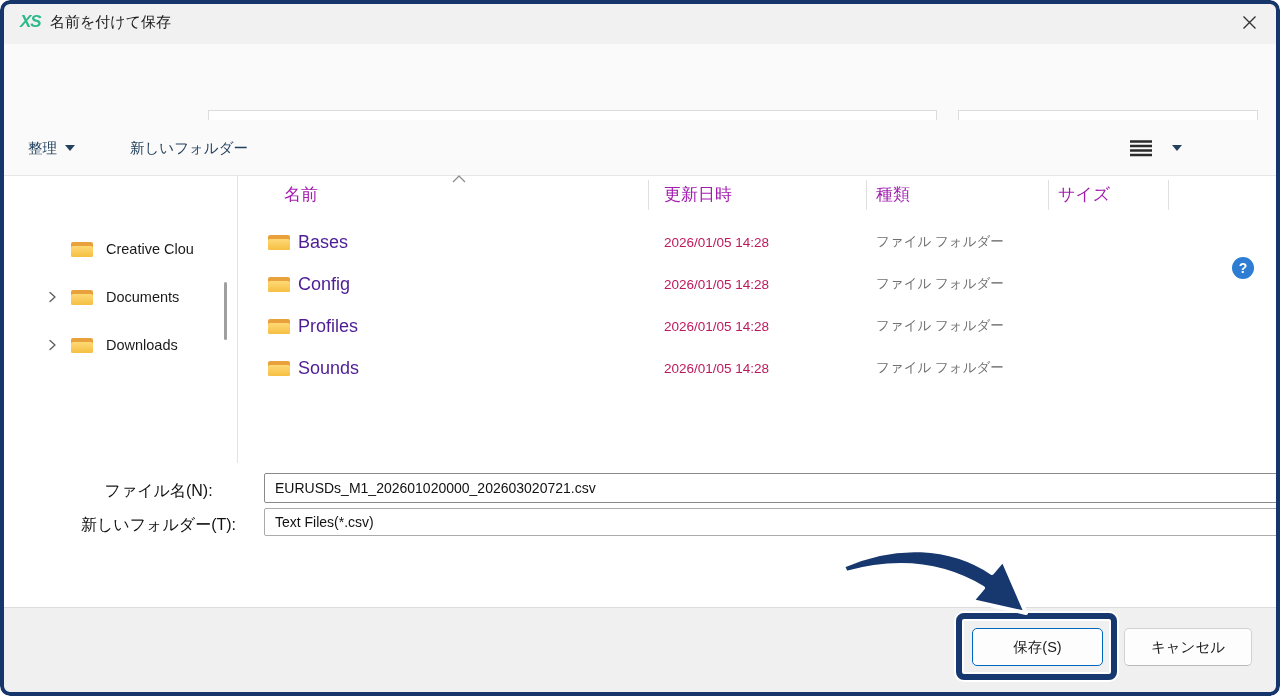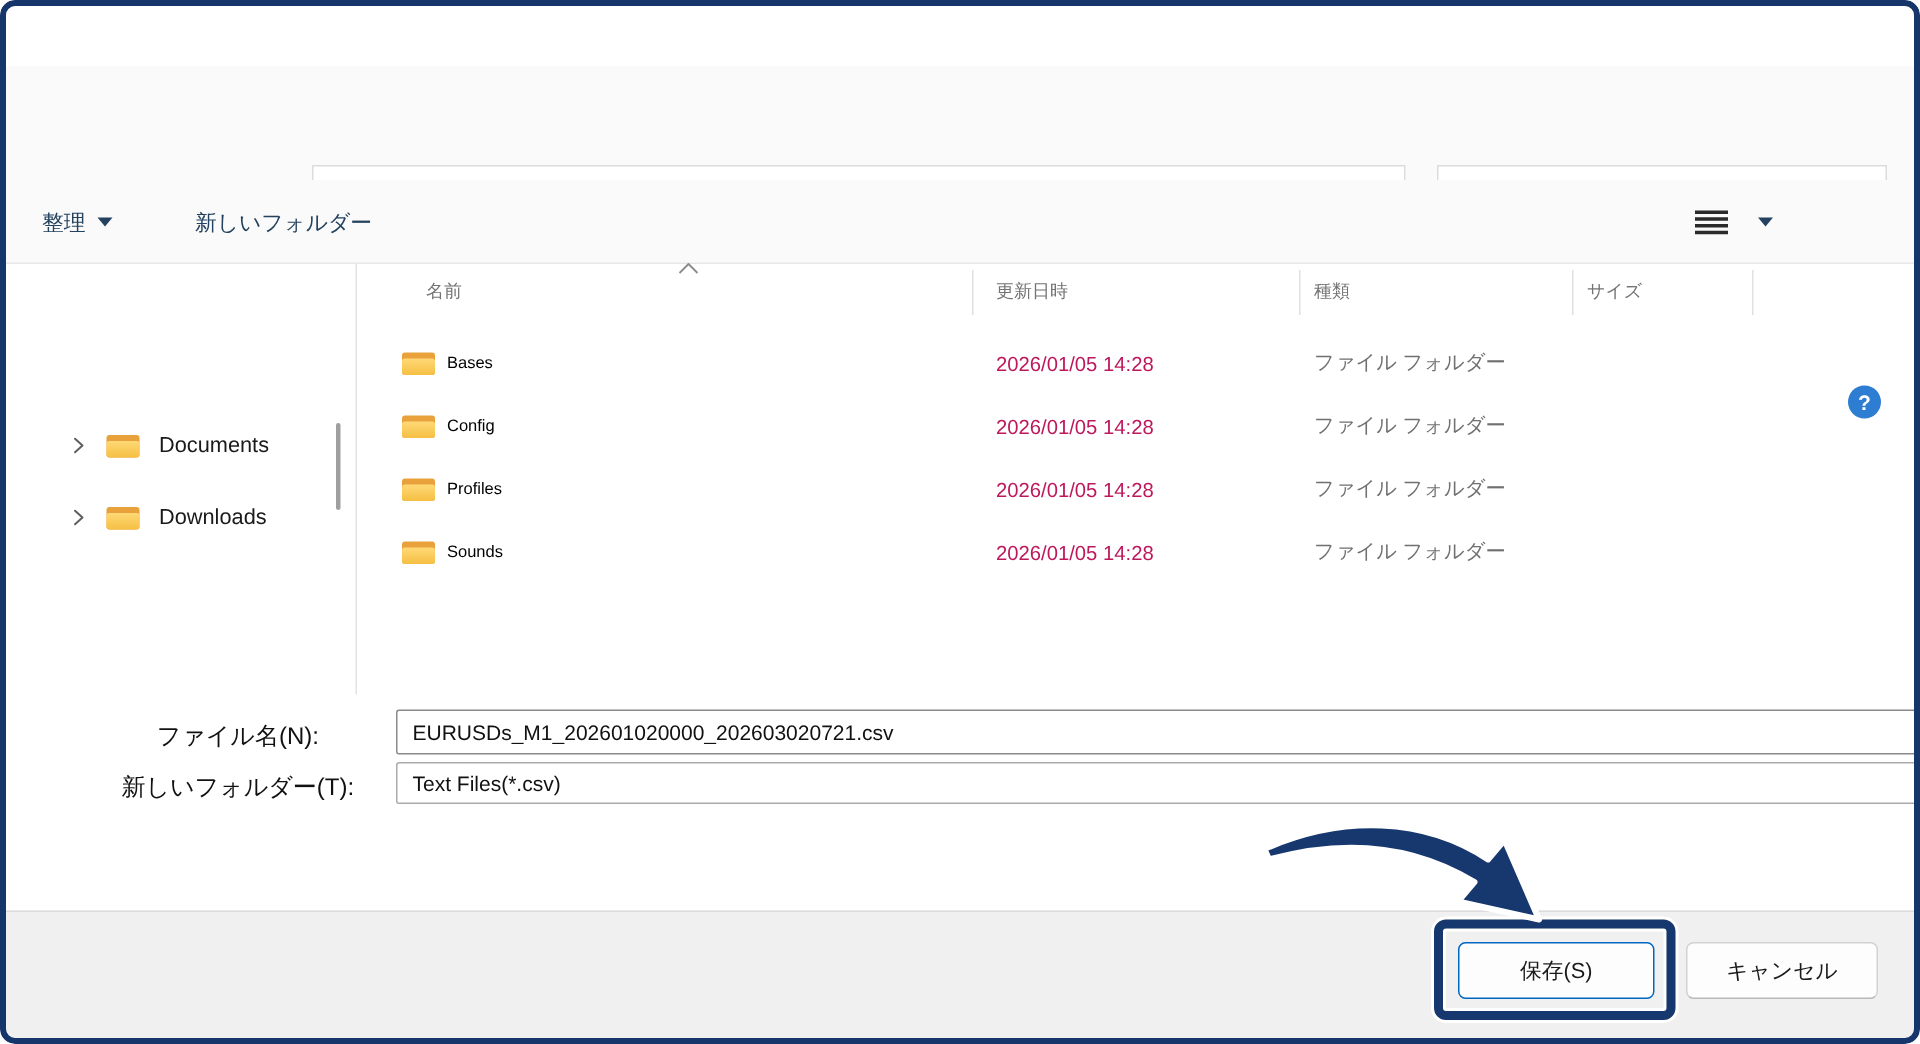--- a/index.html
+++ b/index.html
@@ -42,25 +42,25 @@
 
   
   .folder { position:relative; width:22px; height:17px; flex:none; }
   .folder .f-back { position:absolute; left:0; top:1px; width:22px; height:15px; background:#e9a23b; border-radius:2px; }
   .folder .f-front { position:absolute; left:0; top:5px; width:22px; height:11px; background:linear-gradient(#ffd977,#f5bf42); border-radius:2px; }
   .folder.pale .f-back { background:#dcc894; }
   .folder.pale .f-front { background:linear-gradient(#f5e9c0,#e9d59b); }
   .folder.small { transform:scale(.85); }
 
   
-  .col-head { position:absolute; top:176px; height:36px; display:flex; align-items:center; font-size:12px; color:#737373; cursor:pointer; }
+  .col-head { position:absolute; top:176px; height:36px; display:flex; align-items:center; font-size:17px; color:#a21caf; cursor:pointer; }
   .col-sep { position:absolute; top:180px; width:1px; height:30px; background:#e0e0e0; }
   .file-row { position:absolute; left:248px; width:1020px; height:42px; display:flex; align-items:center; cursor:pointer; }
   .file-row .folder { position:absolute; left:20px; }
-  .cell-name { position:absolute; left:50px; font-size:11px; color:#000000; }
+  .cell-name { position:absolute; left:50px; font-size:18px; color:#4c1d95; }
   .cell-date { position:absolute; left:416px; font-size:13.5px; color:#be185d; }
   .cell-type { position:absolute; left:628px; font-size:13.5px; color:#707070; }
 
   
   .field-label { position:absolute; width:195px; text-align:center; font-size:16px; color:#111; }
   .combo { position:absolute; left:264px; width:1100px; background:#fff; display:flex; align-items:center; }
   .combo input { flex:1; border:none; outline:none; font-size:14px; color:#111; padding:0 10px; font-family:inherit; background:transparent; }
   .combo .val { flex:1; font-size:14px; color:#111; padding:0 10px; }
   .combo .chev { margin-right:12px; flex:none; }
 
@@ -70,20 +70,29 @@
   .btn-save { left:972px; top:628px; width:131px; height:38px; border:1.5px solid #0067c0; z-index:30; }
   .btn-cancel { left:1124px; top:628px; width:128px; height:38px; border:1px solid #d2d2d2; border-bottom-color:#b9b9b9; }
   .annotation-box { position:absolute; left:956px; top:613px; width:161px; height:67px; border:6px solid #17386e; border-radius:8px; box-shadow:0 0 0 2px #fff, inset 0 0 0 2px #fff; z-index:29; pointer-events:none; }
   .arrow-svg { position:absolute; left:820px; top:538px; width:240px; height:95px; z-index:40; pointer-events:none; }
 </style>
 </head>
 <body>
 
 <div class="dialog">
 
+  <div class="titlebar">
+    <span class="logo">XS</span>
+    <span class="win-title">名前を付けて保存</span>
+    <div class="close-btn">
+      <svg width="15" height="15" viewBox="0 0 15 15">
+        <path d="M1.5 1.5 L13.5 13.5 M13.5 1.5 L1.5 13.5" stroke="#333" stroke-width="1.4" fill="none"></path>
+      </svg>
+    </div>
+  </div>
 
   <div class="navbar">
     <div class="nav-ico" style="left:12px;">
       <svg width="22" height="18" viewBox="0 0 22 18">
         <path d="M21 9 H2 M9 2 L2 9 L9 16" stroke="#8a8a8a" stroke-width="1.6" fill="none" stroke-linecap="round" stroke-linejoin="round"></path>
       </svg>
     </div>
     <div class="nav-ico" style="left:55px;">
       <svg width="22" height="18" viewBox="0 0 22 18">
         <path d="M1 9 H20 M13 2 L20 9 L13 16" stroke="#8a8a8a" stroke-width="1.6" fill="none" stroke-linecap="round" stroke-linejoin="round"></path>
@@ -146,20 +155,28 @@
       </svg>
     </div>
     <div class="cmd-item" style="left:1172px;">
       <span class="tri-down"></span>
     </div>
     <div class="help-circle">
       <span>?</span>
     </div>
   </div>
 
+  <div class="side-item" style="top:230px;">
+    <svg class="side-chev blank" viewBox="0 0 14 14"></svg>
+    <span class="folder" style="margin-left:12px;">
+        <i class="f-back"></i>
+        <i class="f-front"></i>
+      </span>
+    <span class="side-label">Creative Clou</span>
+  </div>
   <div class="side-item" style="top:278px;">
     <svg class="side-chev" viewBox="0 0 14 14">
       <path d="M5 2.5 L10 7 L5 11.5" stroke="#5c5c5c" stroke-width="1.3" fill="none" stroke-linecap="round" stroke-linejoin="round"></path>
     </svg>
     <span class="folder" style="margin-left:12px;">
         <i class="f-back"></i>
         <i class="f-front"></i>
       </span>
     <span class="side-label">Documents</span>
   </div>

